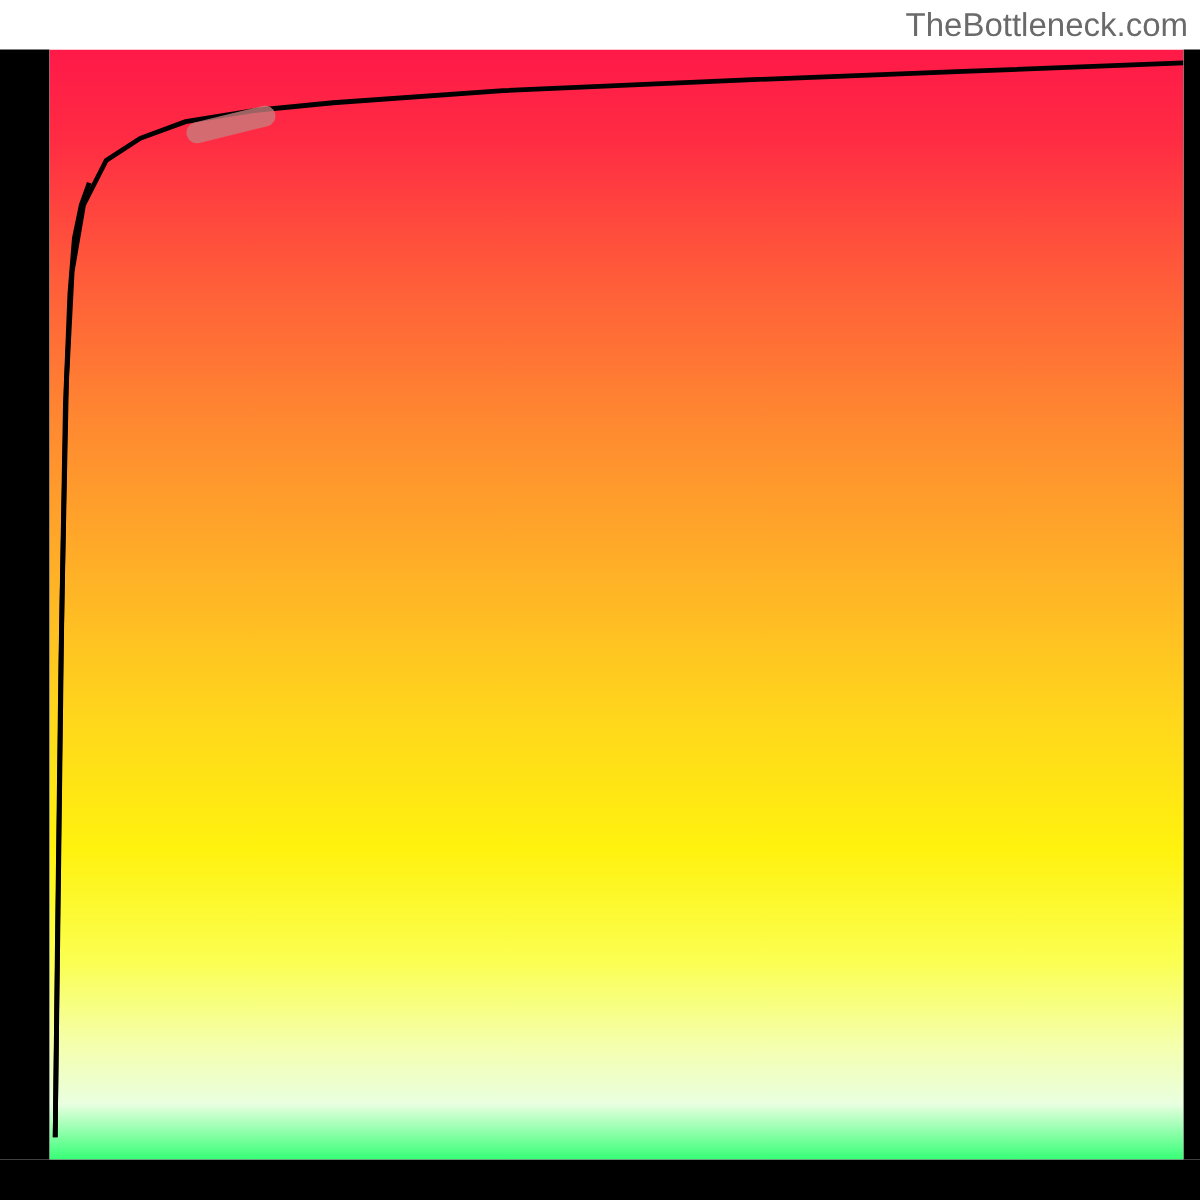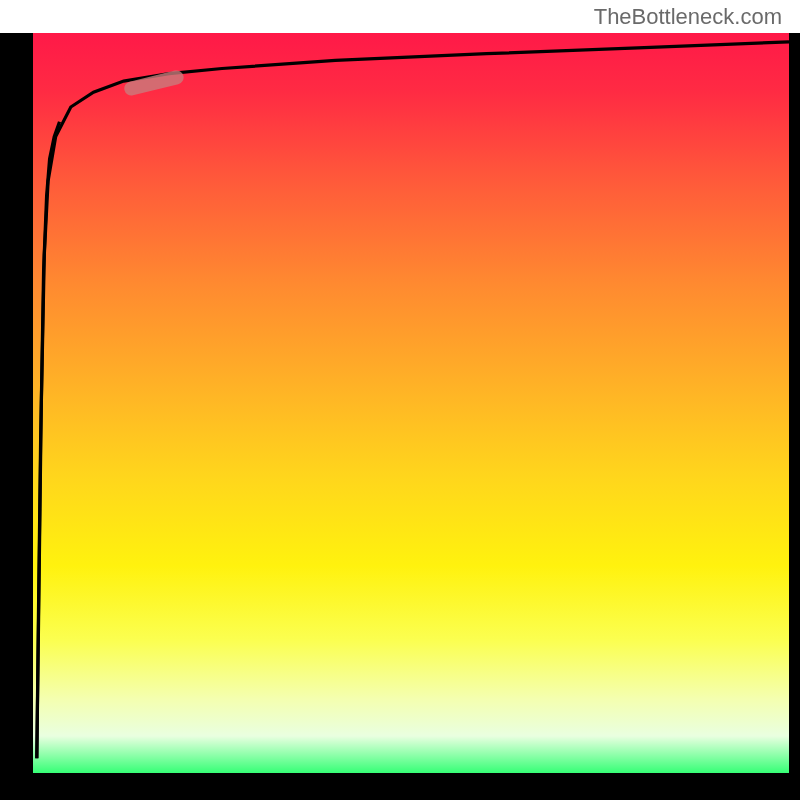--- a/index.html
+++ b/index.html
@@ -5,21 +5,21 @@
   * { margin: 0; padding: 0; box-sizing: border-box; }
   html, body { width: 800px; height: 800px; overflow: hidden; background: #fff; }
   .container {
     position: relative;
     width: 800px;
     height: 800px;
   }
   .watermark {
     position: absolute;
     top: 4px;
-    right: 18px;
+    right: 8px;
     font-family: Arial, Helvetica, sans-serif;
     font-size: 22px;
     color: #6a6a6a;
     z-index: 5;
     user-select: none;
   }
   .plot-wrap {
     position: absolute;
     left: 0; top: 0;
     width: 800px;

